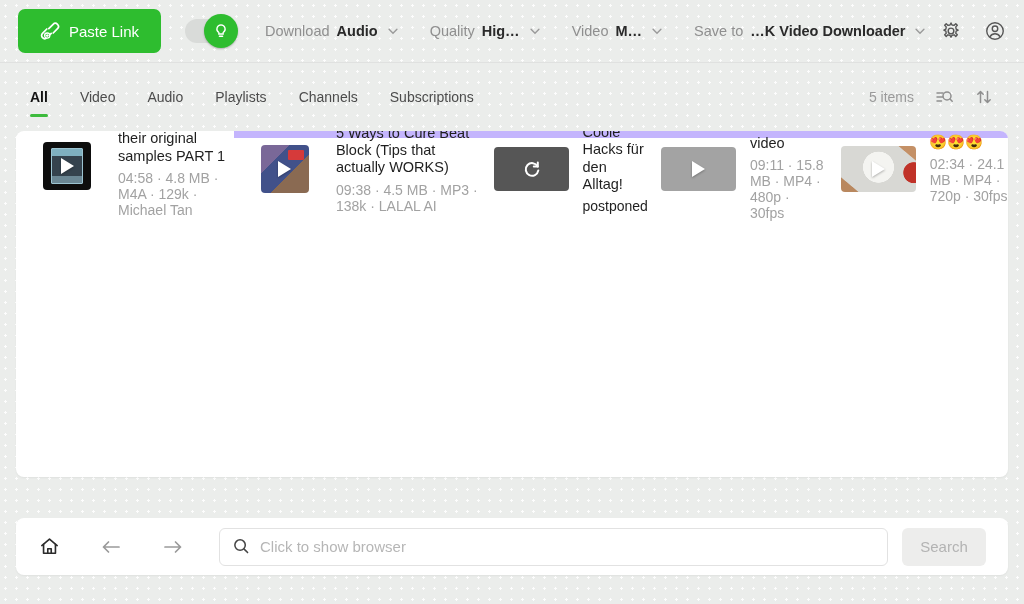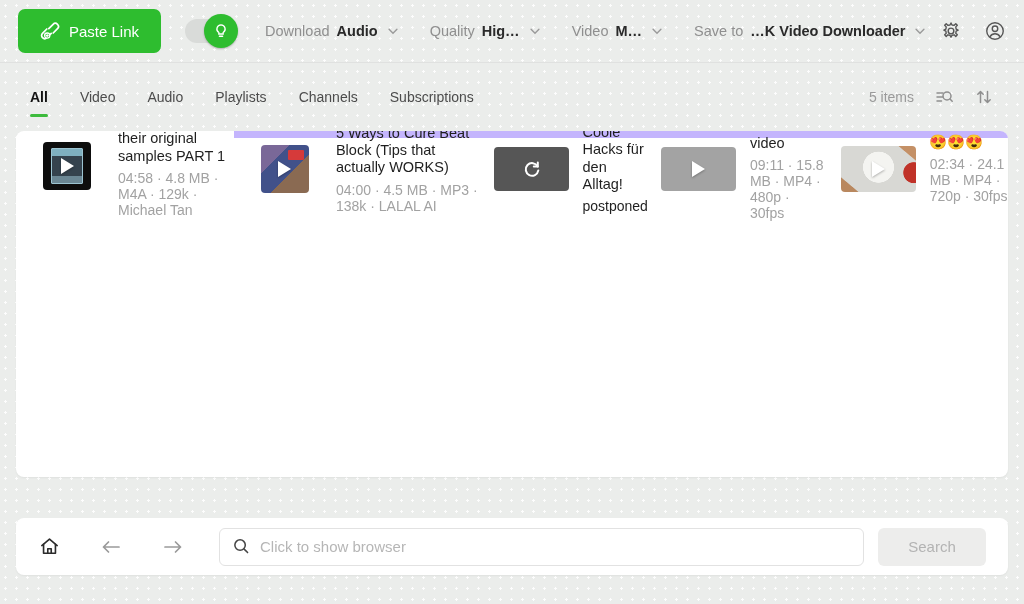--- a/index.html
+++ b/index.html
@@ -119,21 +119,21 @@
     border:1px solid #e2e2e2; border-radius:6px;
     display:flex; align-items:center; padding:0 12px; gap:9px; background:#fff;
   }
   .search-box svg { color:#444; flex-shrink:0; }
   .search-input {
     border:none; outline:none; flex:1; font-size:15px; color:#333;
     font-family:inherit; background:transparent;
   }
   .search-input::placeholder { color:#b6b6b6; }
   .search-btn {
-    width:108px; height:38px; background:#ededec; border:none; border-radius:6px;
+    width:84px; height:38px; background:#ededec; border:none; border-radius:6px;
     color:#b3b3b3; font-size:15px; cursor:pointer; font-family:inherit;
   }
 </style>
 </head>
 <body>
 
 <div class="app">
 
   <header class="topbar">
     <button class="paste-btn">
@@ -263,21 +263,21 @@
     </div>
 
     <div class="row">
       <div class="thumb-wrap">
         <div class="thumb sq t-art2">
           <span class="play"></span>
         </div>
       </div>
       <div class="row-text">
         <span class="row-title">5 Ways to Cure Beat Block (Tips that actually WORKS)</span>
-        <span class="row-meta">04:00 · 4.5 MB · MP3 · 138k · LALAL AI</span>
+        <span class="row-meta">09:38 · 4.5 MB · MP3 · 138k · LALAL AI</span>
       </div>
     </div>
 
     <div class="row">
       <div class="thumb-wrap">
         <div class="thumb wide t-gray-dark">
           <span style="display:flex">
             <svg width="24" height="24" viewBox="0 0 24 24" fill="none" stroke="#fff" stroke-width="2" stroke-linecap="round">
               <path d="M17.6 9.4 A6.3 6.3 0 1 0 18.3 13.4"></path>
               <path d="M17.8 5.6 V9.6 H13.8"></path>

